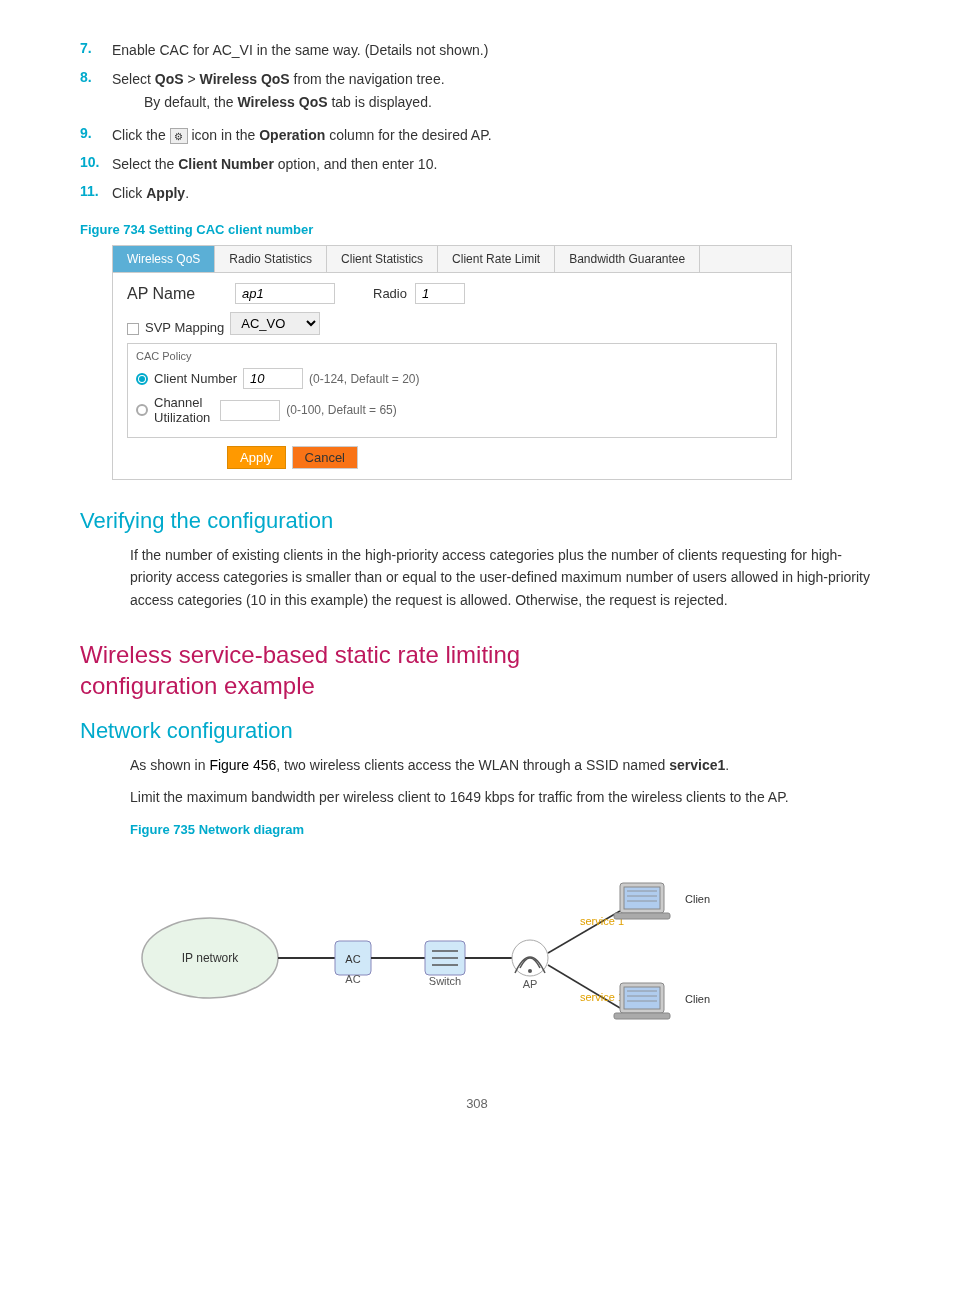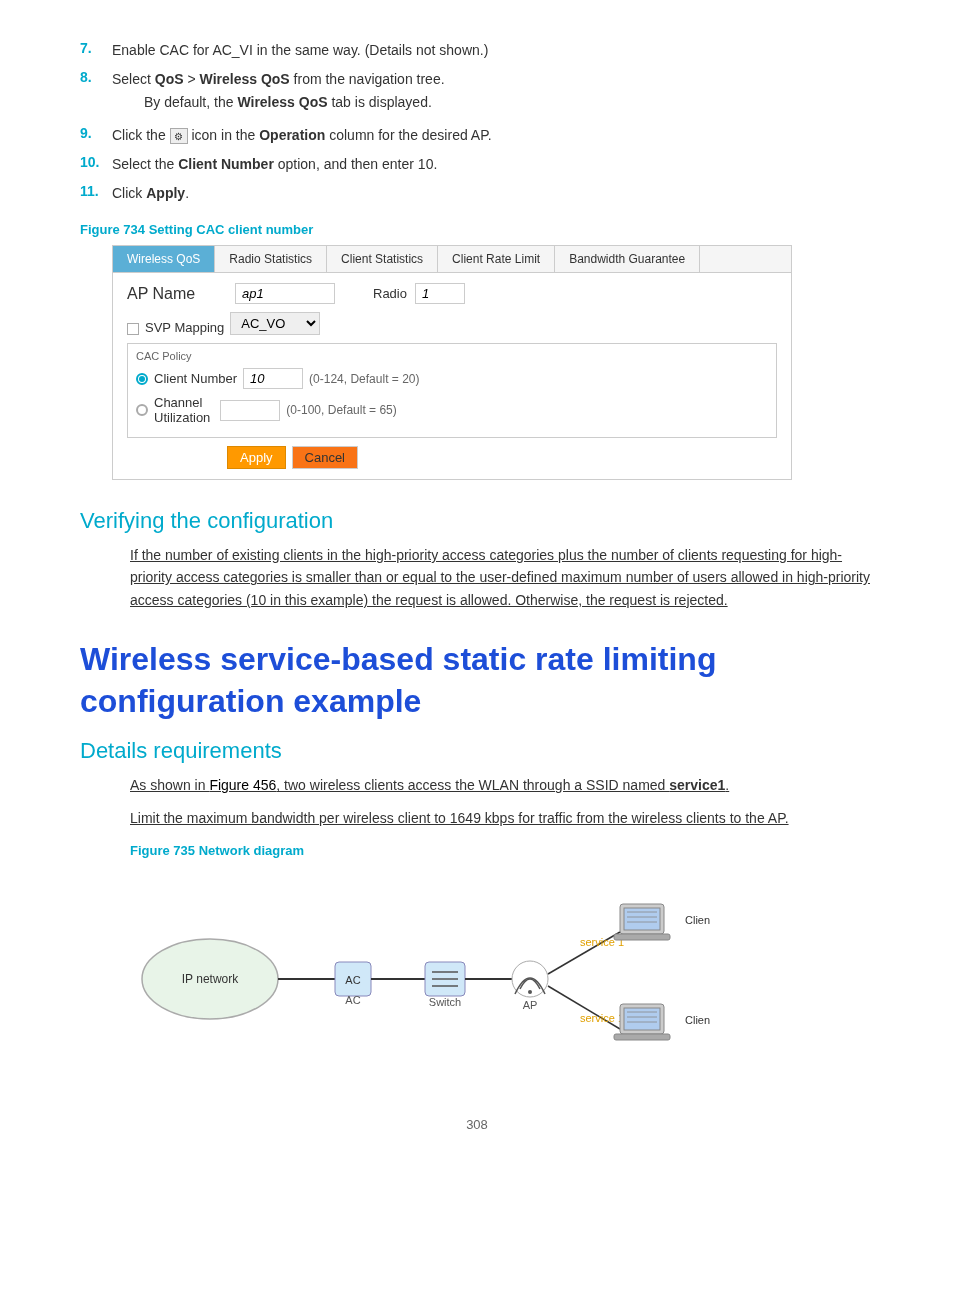--- a/index.html
+++ b/index.html
@@ -171,39 +171,38 @@
     }
 
     
     .section-heading {
       color: #00aacc;
       font-size: 22px;
       font-weight: normal;
       margin: 28px 0 10px 0;
     }
     .chapter-heading {
-      color: #1d4ed8;
-      font-size: 32px;
-      font-weight: bold;
+      color: #be185d;
+      font-size: 24px;
+      font-weight: normal;
       line-height: 1.3;
       margin: 28px 0 14px 0;
     }
     .sub-heading {
       color: #00aacc;
       font-size: 22px;
       font-weight: normal;
       margin: 16px 0 10px 0;
     }
 
     .body-text {
       margin-left: 50px;
       margin-bottom: 10px;
       line-height: 1.6;
       font-size: 14px;
-      text-decoration: underline;
     }
     .body-text b { font-weight: bold; }
 
     
     .network-diagram {
       margin: 16px 50px 20px 50px;
     }
     .net-svg {
       width: 580px;
       height: 210px;
@@ -300,21 +299,21 @@
       <button class="btn-cancel">Cancel</button>
     </div>
   </div>
 </div>
 
 <h2 class="section-heading">Verifying the configuration</h2>
 <p class="body-text">If the number of existing clients in the high-priority access categories plus the number of clients requesting for high-priority access categories is smaller than or equal to the user-defined maximum number of users allowed in high-priority access categories (10 in this example) the request is allowed. Otherwise, the request is rejected.</p>
 
 <h1 class="chapter-heading">Wireless service-based static rate limiting<br>configuration example</h1>
 
-<h2 class="sub-heading">Details requirements</h2>
+<h2 class="sub-heading">Network configuration</h2>
 
 <p class="body-text">
   As shown in <a class="inline-link">Figure 456</a>, two wireless clients access the WLAN through a SSID named <b>service1</b>.
 </p>
 <p class="body-text">Limit the maximum bandwidth per wireless client to 1649 kbps for traffic from the wireless clients to the AP.</p>
 
 <div class="figure-label" style="margin-left:50px;">Figure 735 Network diagram</div>
 
 <div class="network-diagram">
   <svg class="net-svg" viewBox="0 0 580 210" xmlns="http://www.w3.org/2000/svg">

